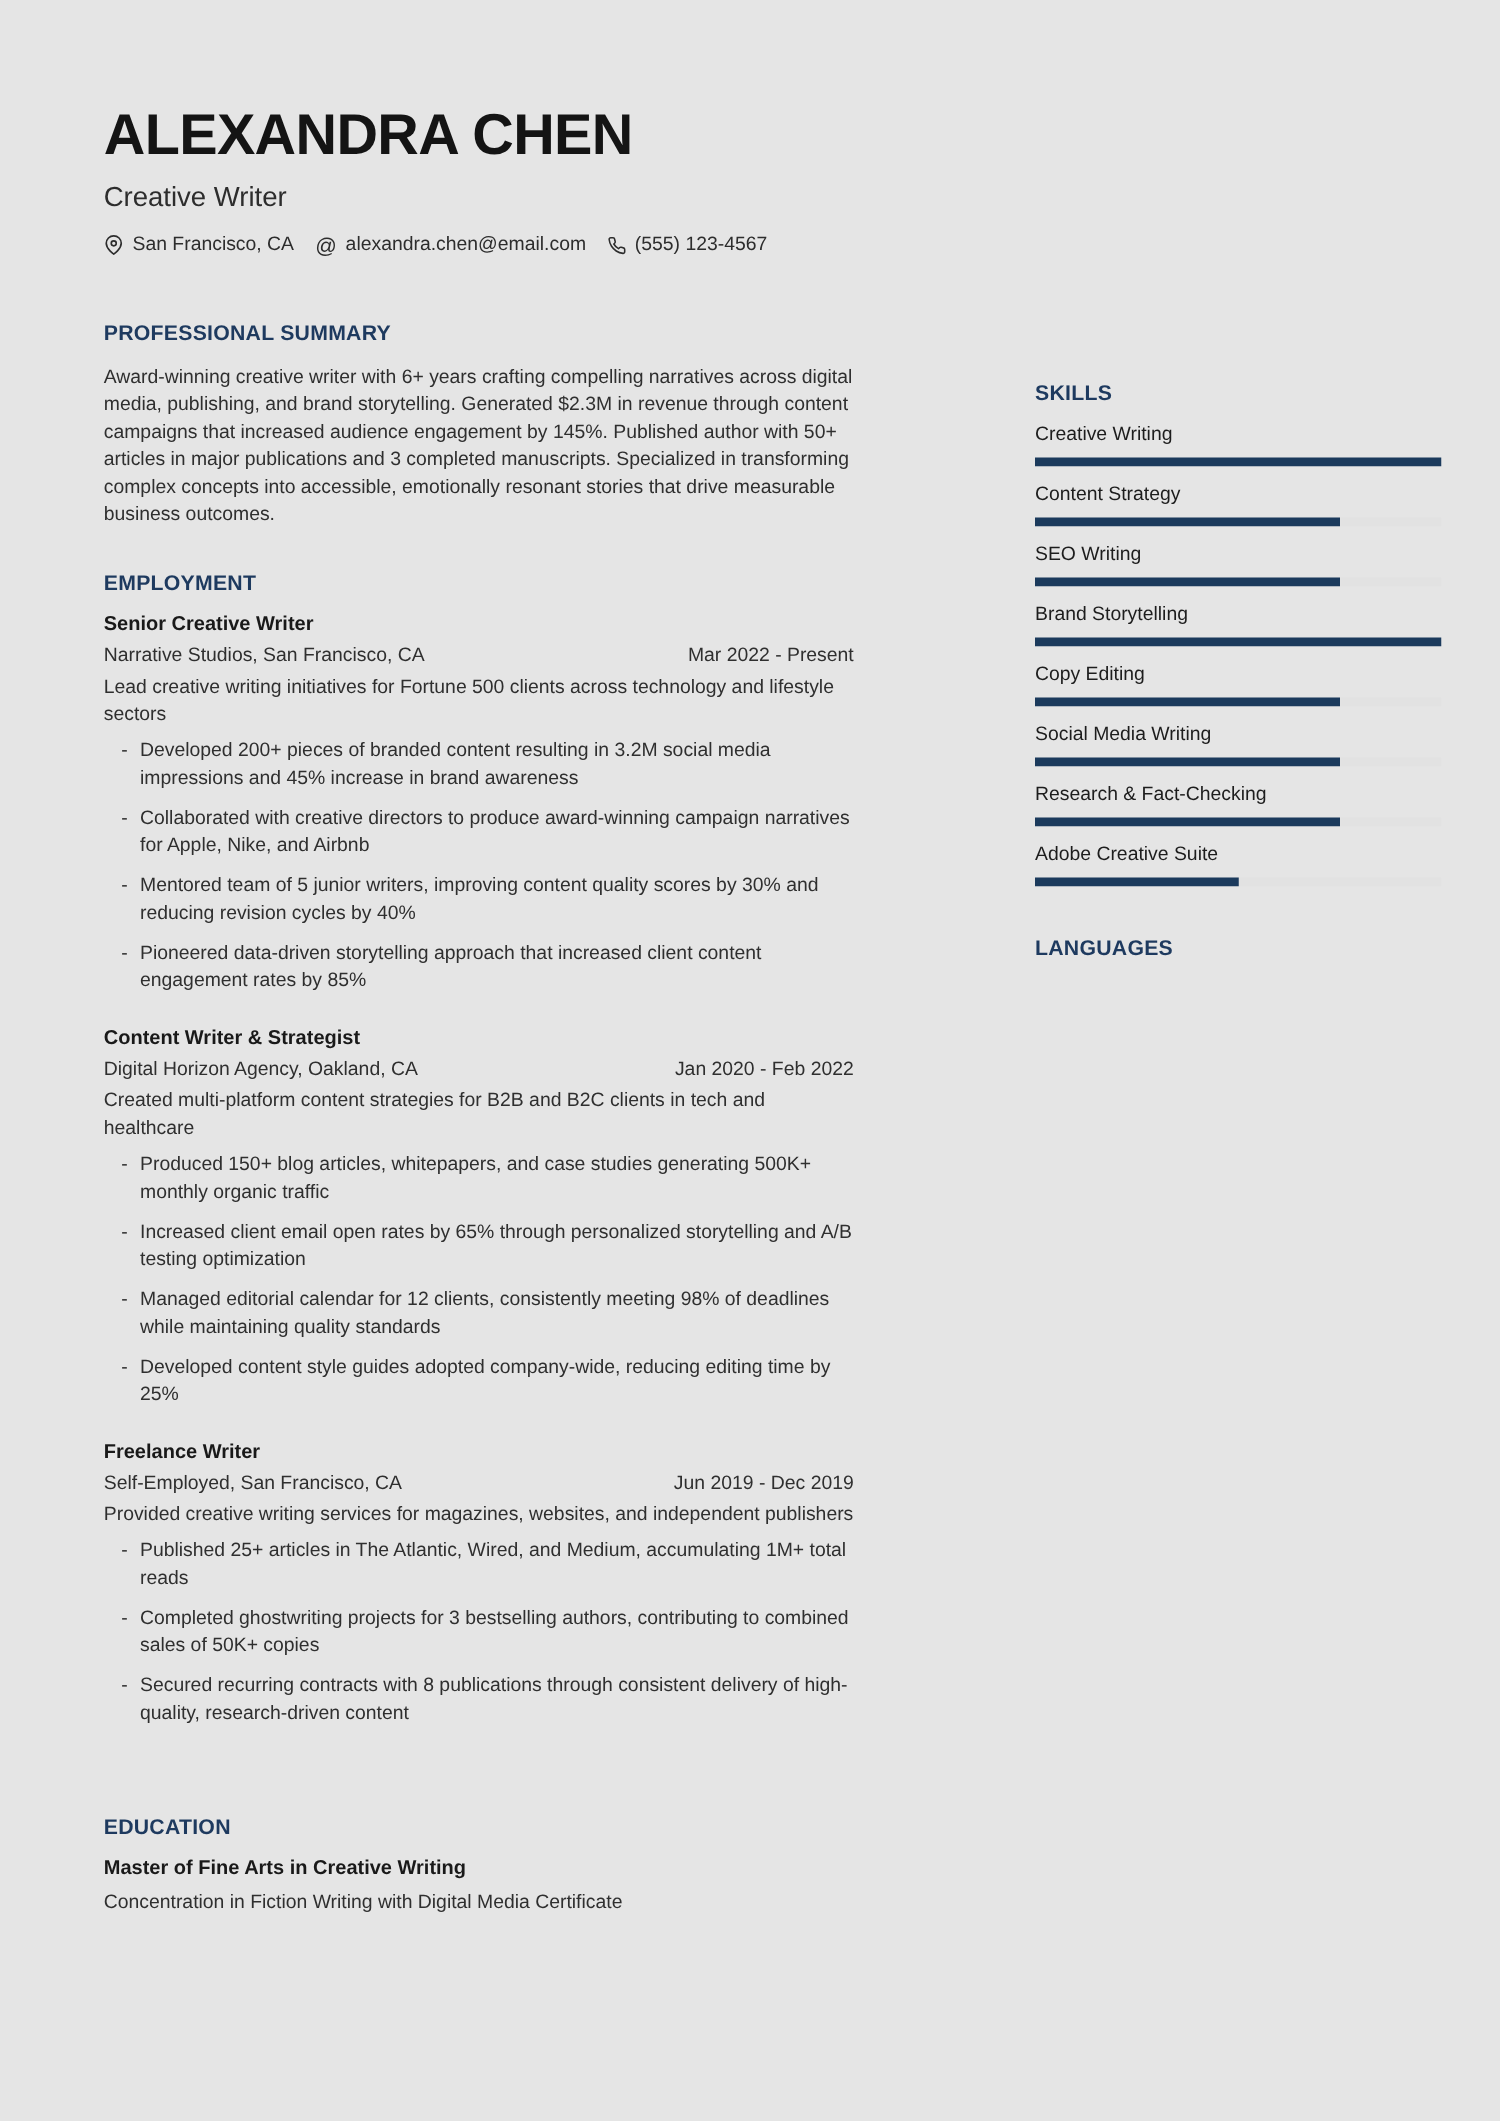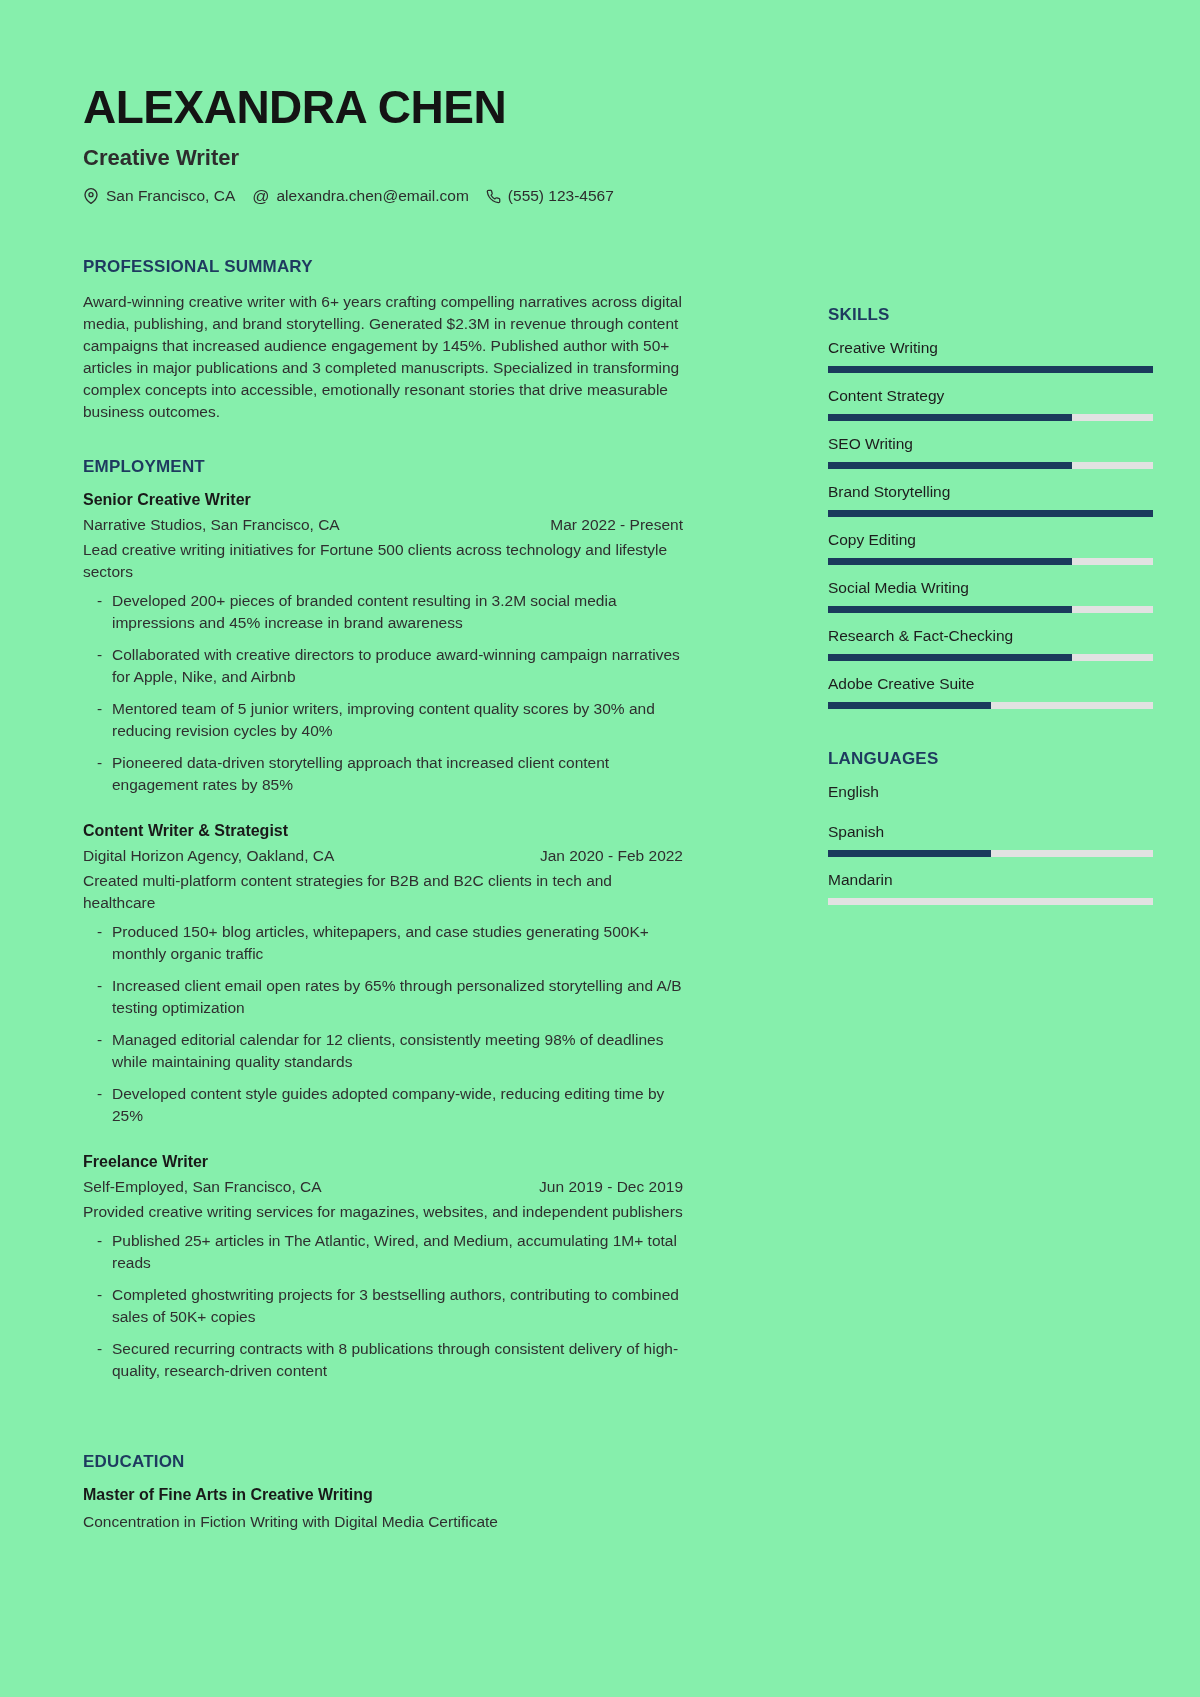--- a/index.html
+++ b/index.html
@@ -1,25 +1,25 @@
 <!DOCTYPE html>
 <html style="--accent: #1e3a5f; --barfill: #1b3a5c; --track: #e2e2e2;"><head>
 <meta charset="utf-8">
 <style>
   * { margin:0; padding:0; box-sizing:border-box; }
   html,body { background:#ffffff; }
   body { font-family:"Liberation Sans", sans-serif; color:#2f2f2f; }
   .page {
     position:relative; width:1200px; height:1697px; margin:0 auto;
-    background:#86efac; overflow:hidden;
+    background:#e5e5e5; overflow:hidden;
     padding:84px 87px 0 83px;
   }
   
   .name { font-size:46px; font-weight:bold; letter-spacing:-0.5px; color:#141414; line-height:1.0; }
-  .job-headline { font-size:22px; color:#2d2d2d; margin-top:15px; font-weight:700; }
+  .job-headline { font-size:22px; color:#2d2d2d; margin-top:15px; font-weight:400; }
   .contact-row { display:flex; align-items:center; gap:17px; margin-top:16px; font-size:15.5px; color:#2d2d2d; }
   .contact-item { display:inline-flex; align-items:center; gap:7px; }
   .contact-item svg { display:block; }
   .at-glyph { font-size:17px; line-height:1; color:#2d2d2d; }
   
   .columns { display:flex; margin-top:52px;gap:40px; }
   .main-col { width:600px; flex:0 0 600px; }
   .side-col { width:325px; flex:0 0 325px; margin-left:105px;margin-top:48px; }
   
   .section-heading {
@@ -205,37 +205,17 @@
   <div class="skill-row">
     <div class="skill-label">Adobe Creative Suite</div>
     <div class="bar-track">
       <div class="bar-fill" style="width: 50%;"></div>
     </div>
   </div>
 </div>
       </div>
       <div class="section-languages">
         <div class="section-heading">LANGUAGES</div>
-        <div>
-  <div class="skill-row no-bar lang-row">
-    <div class="skill-label">English</div>
-
-  </div>
-
-  <div class="skill-row lang-row">
-    <div class="skill-label">Spanish</div>
-    <div class="bar-track">
-      <div class="bar-fill" style="width: 50%;"></div>
-    </div>
-  </div>
-
-  <div class="skill-row lang-row">
-    <div class="skill-label">Mandarin</div>
-    <div class="bar-track">
-      <div class="bar-fill" style="width: 0%;"></div>
-    </div>
+      </div>
+    </div>
+
   </div>
 </div>
-      </div>
-    </div>
-
-  </div>
-</div>
 
 </body></html>

